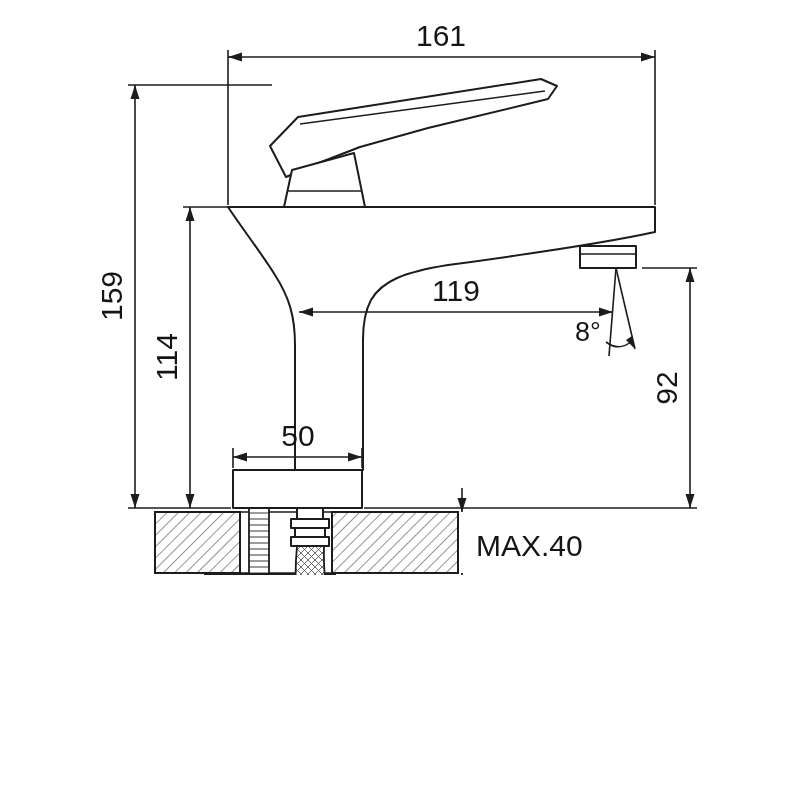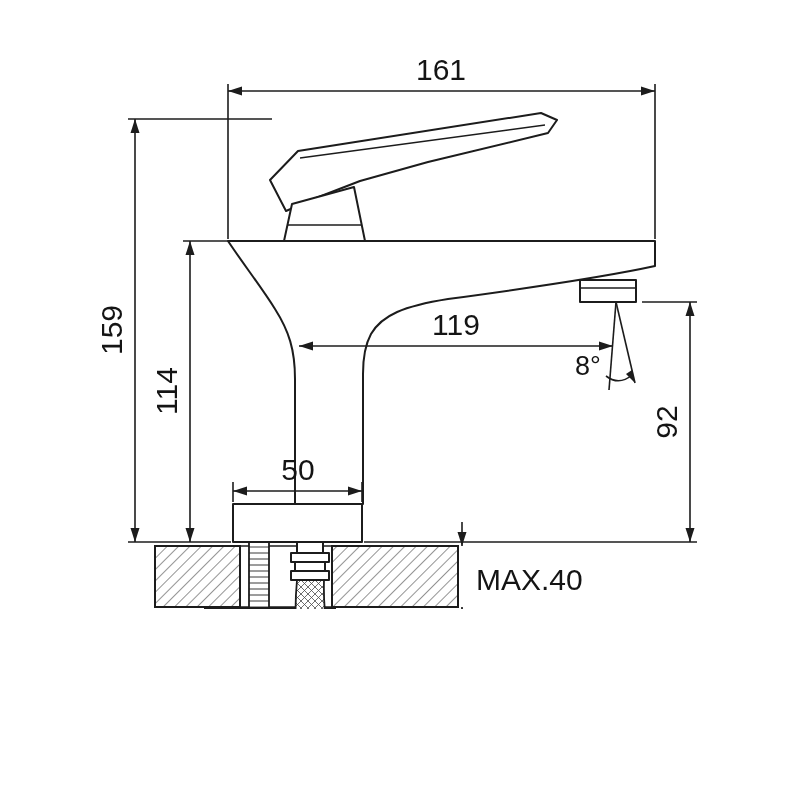--- a/index.html
+++ b/index.html
@@ -1,16 +1,16 @@
 <!DOCTYPE html>
 <html><head>
 <meta charset="utf-8">
 <style>
   html,body{margin:0;padding:0;background:#ffffff;}
-  .stage{width:800px;height:575px;background:#fff;position:relative;overflow:hidden;margin-top:34px;}
+  .stage{width:800px;height:575px;background:#fff;position:relative;overflow:hidden;}
   svg{display:block;}
   .part{fill:#ffffff;stroke:#1c1c1c;stroke-width:2;stroke-linejoin:round;}
   .thin{fill:none;stroke:#1c1c1c;stroke-width:1.4;}
   .dim{fill:none;stroke:#1c1c1c;stroke-width:1.6;}
   .arrow{fill:#1c1c1c;stroke:none;}
   text{font-family:"Liberation Sans","DejaVu Sans",sans-serif;font-size:30px;fill:#141414;}
   text.small{font-size:27px;}
 </style>
 </head>
 <body>

